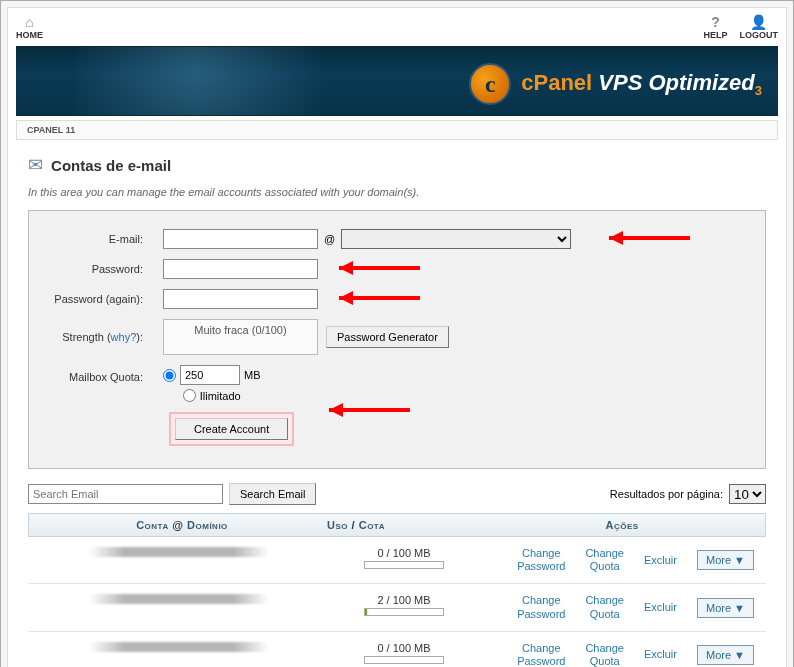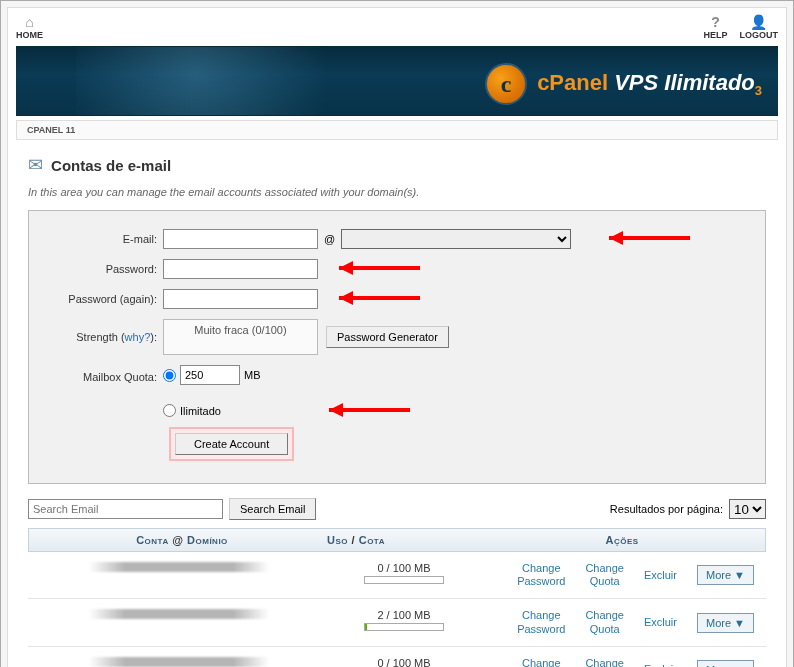--- a/index.html
+++ b/index.html
@@ -19,31 +19,31 @@
 .banner .brand-txt .vps { color:#fff; font-style:italic; }
 .banner .brand-txt .sub3 { color:#f2931e; font-size:13px; vertical-align:sub; }
 .crumb { margin:4px 8px 0 8px; padding:4px 10px; font-size:9px; font-weight:bold; font-family:"Trebuchet MS",sans-serif; color:#555; border:1px solid #ddd; background:#fafafa; }
 .content { padding: 14px 20px; }
 .page-head { display:flex; align-items:center; gap:8px; margin-bottom:10px; }
 .mail-ic { font-size:18px; color:#6b8aa5; }
 .page-title { font-family:"Trebuchet MS",sans-serif; font-weight:bold; font-size:15px; color:#333; }
 .intro { font-style:italic; color:#666; margin-bottom:12px; }
 .formbox { border:1px solid #bbb; background:#f1f1f1; padding:18px 14px 22px 14px; position:relative; }
 .frow { display:flex; align-items:center; margin-bottom:10px; }
-.flabel { width:120px; text-align:right; padding-right:6px; color:#333; }
+.flabel { width:120px; text-align:right; padding-right:20px; color:#333; }
 .flabel a { color:#2a6db0; text-decoration:none; }
 input[type=text], input[type=password] { border:1px solid #888; height:20px; padding:1px 4px; font-size:11px; background:#fff; }
 .email-in { width:155px; }
 .pwd-in { width:155px; }
 .atsign { margin:0 6px; }
 .domain-sel { width:230px; height:20px; border:1px solid #666; background:#eee; font-size:11px; }
 .strength-val { display:inline-block; width:155px; height:36px; line-height:20px; background:#fafafa; border:1px solid #bbb; text-align:center; color:#555; }
 .btn { background:#efefef; border:1px solid #777; border-top-color:#ccc; border-left-color:#ccc; height:22px; padding:0 10px; font-size:11px; cursor:pointer; font-family:inherit; }
 .quota-in { width:60px; height:18px; border:1px solid #888; text-align:left; padding-left:4px;}
-.quota-stack { display:flex; flex-direction:column; gap:19px;}
+.quota-stack { display:flex; flex-direction:column; gap:4px;align-items:center;}
 .quota-row { display:flex; align-items:center; gap:4px;}
 .create-wrap { margin-left:126px; padding:4px; border:2px solid #f7b9b9; background:#fde9e9; display:inline-block; }
 .arrow { position:absolute; width:95px; height:14px; }
 .arrow::before { content:""; position:absolute; top:5px; left:0; right:14px; height:4px; background:red; }
 .arrow::after { content:""; position:absolute; left:0; top:0; width:0; height:0; border-top:7px solid transparent; border-bottom:7px solid transparent; border-right:14px solid red; }
 .searchbar { display:flex; align-items:center; justify-content:space-between; margin-top:14px; margin-bottom:8px;}
 .searchbar-left { display:flex; align-items:center; gap:6px; }
 .search-in { width:195px; height:22px; color:#999; }
 .resline { display:flex; align-items:center; gap:6px;padding-left:39px; }
 .res-sel { height:20px; border:1px solid #666; }
@@ -86,21 +86,21 @@
   </div>
 </div>
 
 <div class="banner">
   <div class="world"></div>
   <div class="brand">
     <div class="logo">
             <span class="logo-c">c</span>
           </div>
     <div class="brand-txt">
-      <span class="cp">cPanel</span><span class="vps"> VPS Ilimitado</span><span class="sub3">3</span>
+      <span class="cp">cPanel</span><span class="vps"> VPS Optimized</span><span class="sub3">3</span>
     </div>
   </div>
 </div>
 
 <div class="crumb">CPANEL 11</div>
 
 <div class="content">
 
   <div class="page-head">
     <span class="mail-ic">✉</span>

